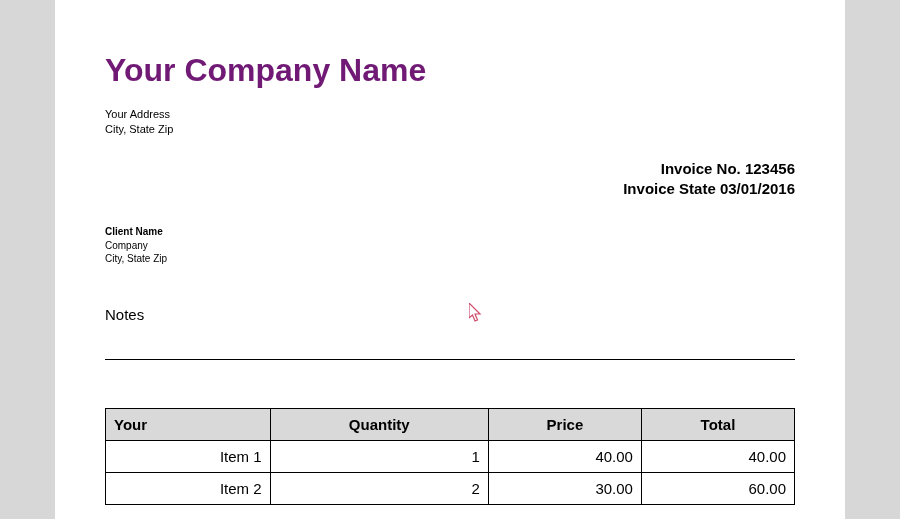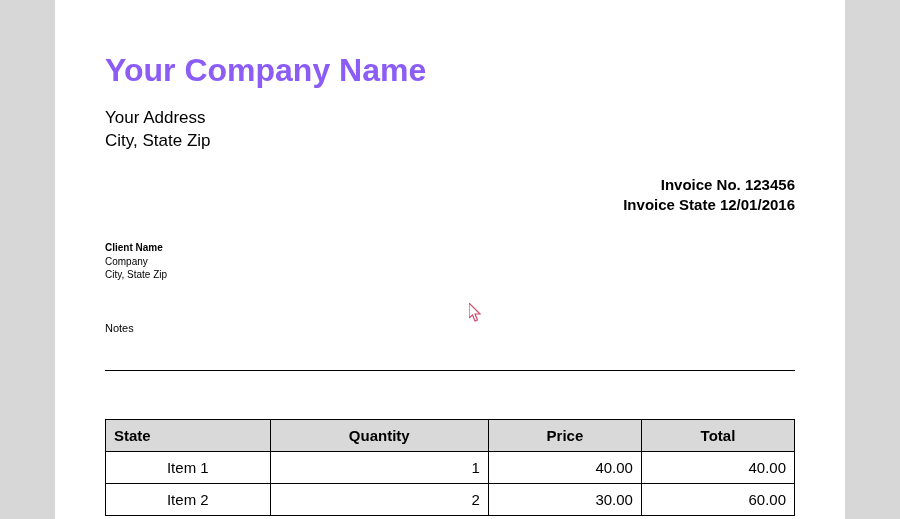--- a/index.html
+++ b/index.html
@@ -13,48 +13,48 @@
     }
     .page {
       background: #fff;
       width: 790px;
       margin: 0 auto;
       padding: 52px 50px 0 50px;
       height: 600px;
       position: relative;
     }
     .company-name {
-      color: #8b5cf6;
+      color: #701a75;
       font-size: 32px;
       font-weight: bold;
       margin-bottom: 18px;
     }
     .from-address {
-      font-size: 17px;
+      font-size: 11px;
       line-height: 1.35;
       color: #000;
       margin-bottom: 22px;
     }
     .invoice-meta {
       text-align: right;
       font-size: 15px;
       font-weight: bold;
       line-height: 1.35;
       margin-bottom: 26px;
     }
     .client-block {
       font-size: 10px;
       line-height: 1.35;
       margin-bottom: 40px;
     }
     .client-block .client-name {
       font-weight: bold;
     }
     .notes-label {
-      font-size: 11px;
+      font-size: 15px;
       margin-bottom: 36px;
     }
     .divider {
       border: none;
       border-top: 1.5px solid #000;
       margin-bottom: 48px;
     }
     table.items {
       width: 100%;
       border-collapse: collapse;
@@ -68,21 +68,21 @@
       background: #d9d9d9;
       font-weight: bold;
     }
     table.items th:first-child {
       text-align: left;
     }
     table.items td {
       text-align: right;
     }
     table.items td:first-child {
-      text-align: center;
+      text-align: right;
     }
     .cursor {
       position: absolute;
       left: 469px;
       top: 303px;
       width: 14px;
       height: 20px;
       pointer-events: none;
       z-index: 100;
     }
@@ -99,38 +99,38 @@
     <div>City, State Zip</div>
   </div>
 
   <div class="invoice-meta">
     <div>
       <span>Invoice No.</span>
       <span>123456</span>
     </div>
     <div>
       <span>Invoice State</span>
-      <span>12/01/2016</span>
+      <span>03/01/2016</span>
     </div>
   </div>
 
   <div class="client-block">
     <div class="client-name">Client Name</div>
     <div>Company</div>
     <div>City, State Zip</div>
   </div>
 
   <div class="notes-label">Notes</div>
 
   <hr class="divider">
 
   <table class="items">
     <thead>
       <tr>
-        <th>State</th>
+        <th>Your</th>
         <th>Quantity</th>
         <th>Price</th>
         <th>Total</th>
       </tr>
     </thead>
     <tbody>
       <tr>
         <td>Item 1</td>
         <td>1</td>
         <td>40.00</td>

